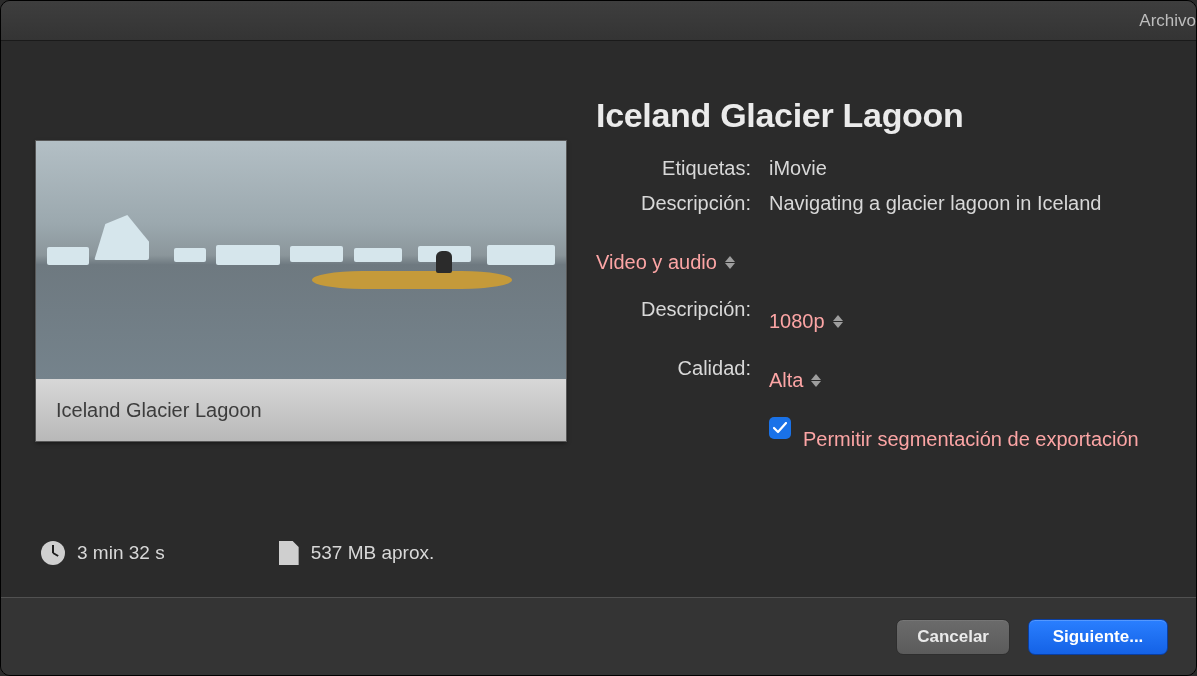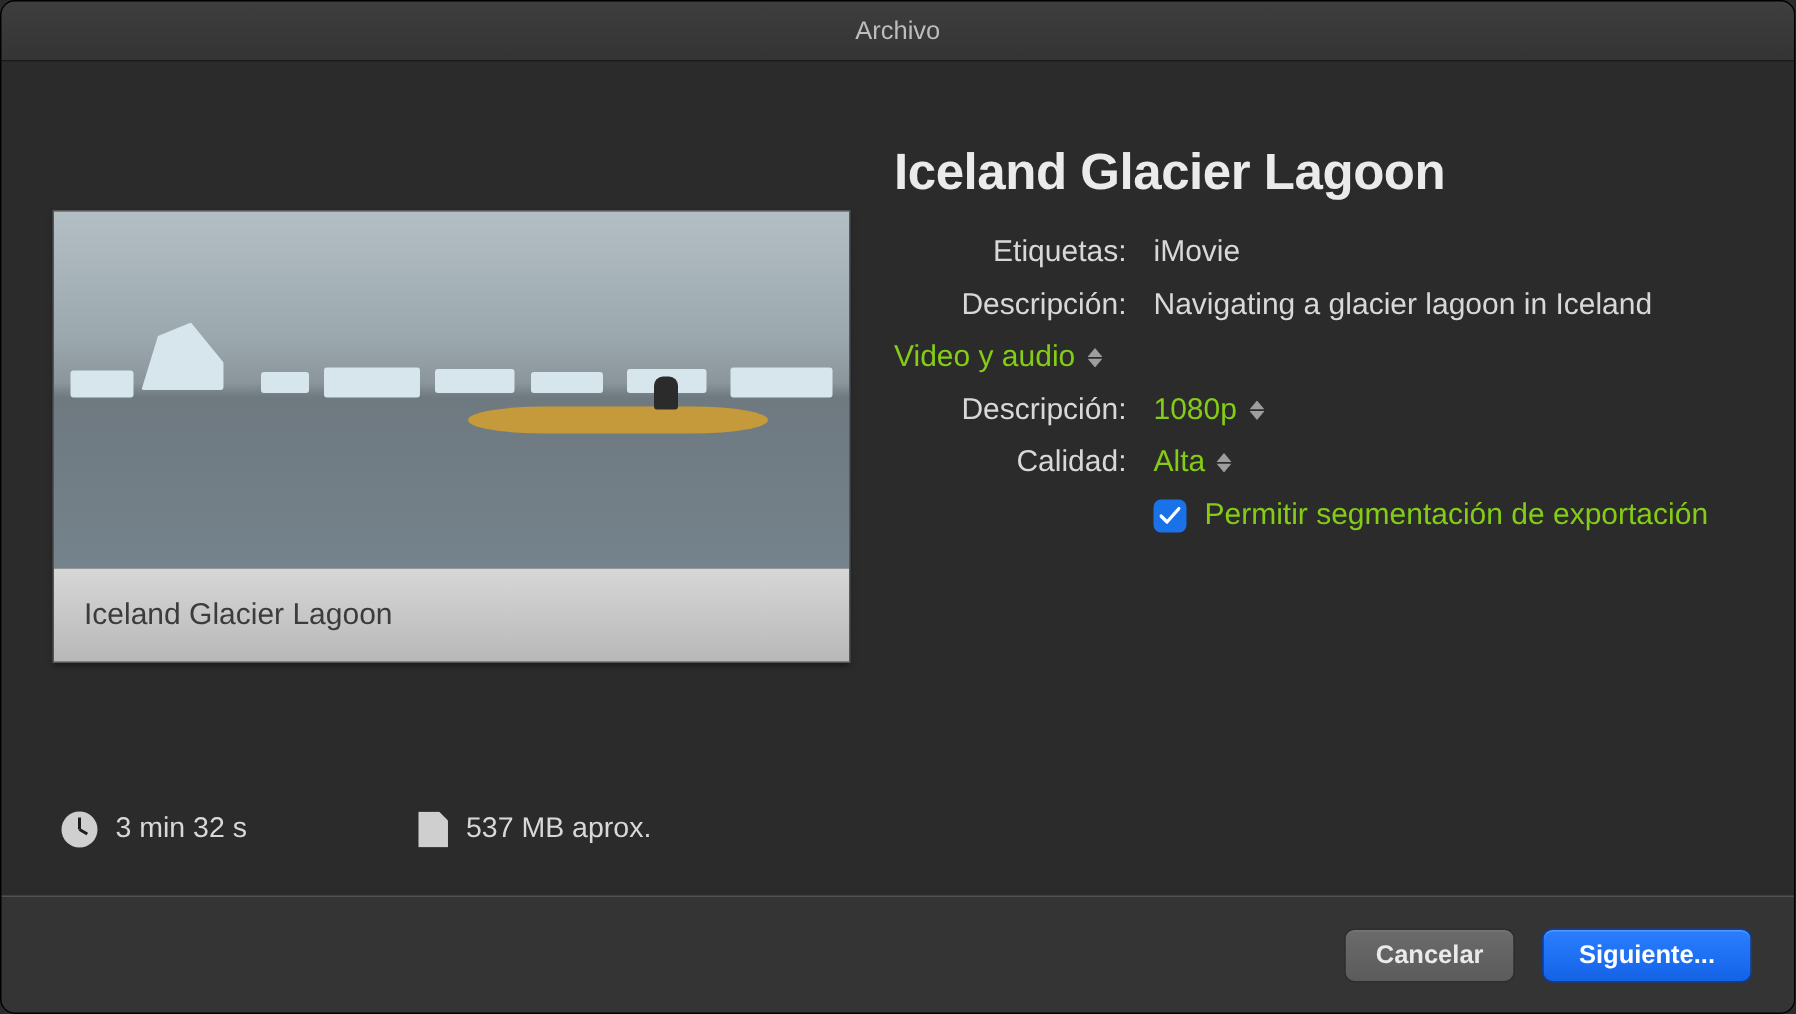--- a/index.html
+++ b/index.html
@@ -27,21 +27,21 @@
       background: #2b2b2b;
       border: 1px solid #000;
     }
 
     .titlebar {
       height: 40px;
       background: linear-gradient(#3e3e3e, #343434);
       border-bottom: 1px solid #1a1a1a;
       display: flex;
       align-items: center;
-      justify-content: center;
+      justify-content: flex-end;
       color: #bdbdbd;
       font-size: 17px;
       font-weight: 500;
     }
 
     .content {
       flex: 1;
       display: flex;
       padding: 45px 35px 20px 35px;
       gap: 30px;
@@ -186,21 +186,22 @@
 
     .form-label {
       width: 155px;
       text-align: right;
       font-size: 20px;
       color: #d8d8d8;
     }
 
     .form-value {
       font-size: 20px;
-      color: #84cc16;
+      color: #fca5a5;
+      margin-top: 24px;
     }
 
     .select-like {
       display: inline-flex;
       align-items: center;
       gap: 8px;
       cursor: default;
     }
 
     .updown-icon {

